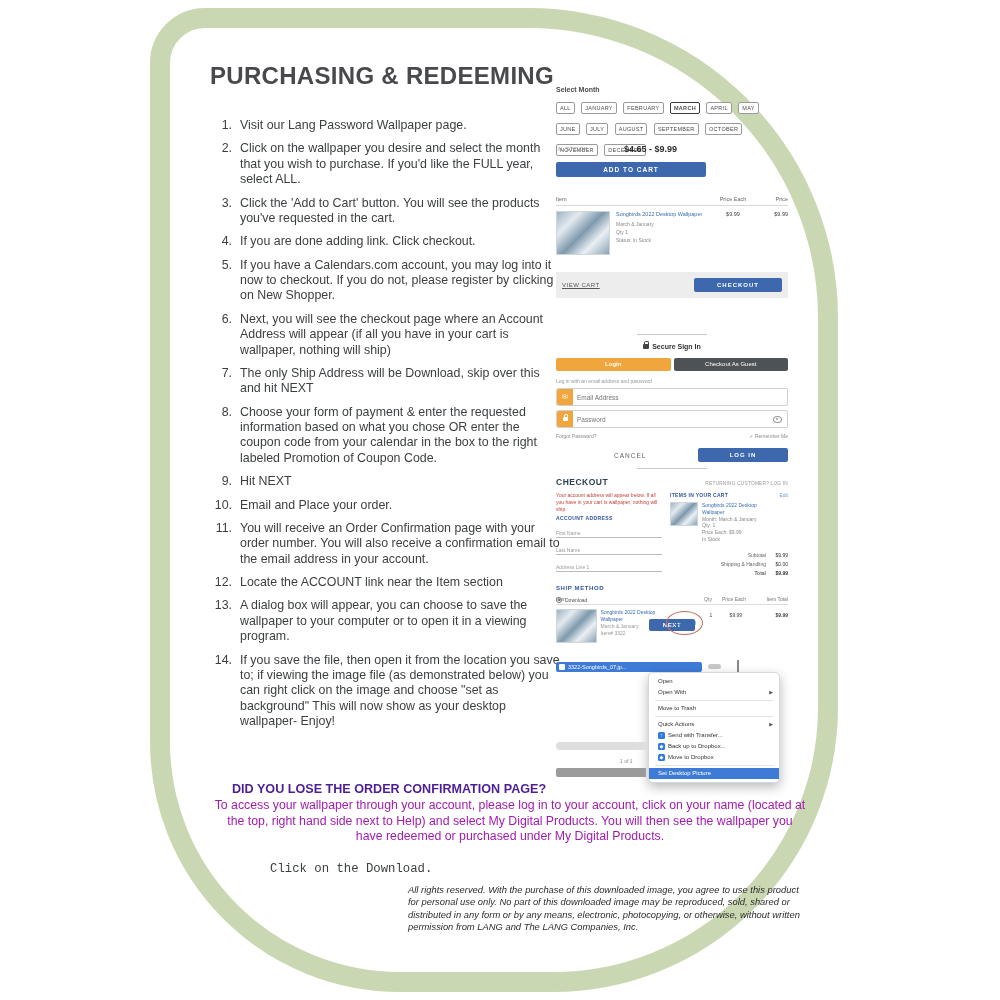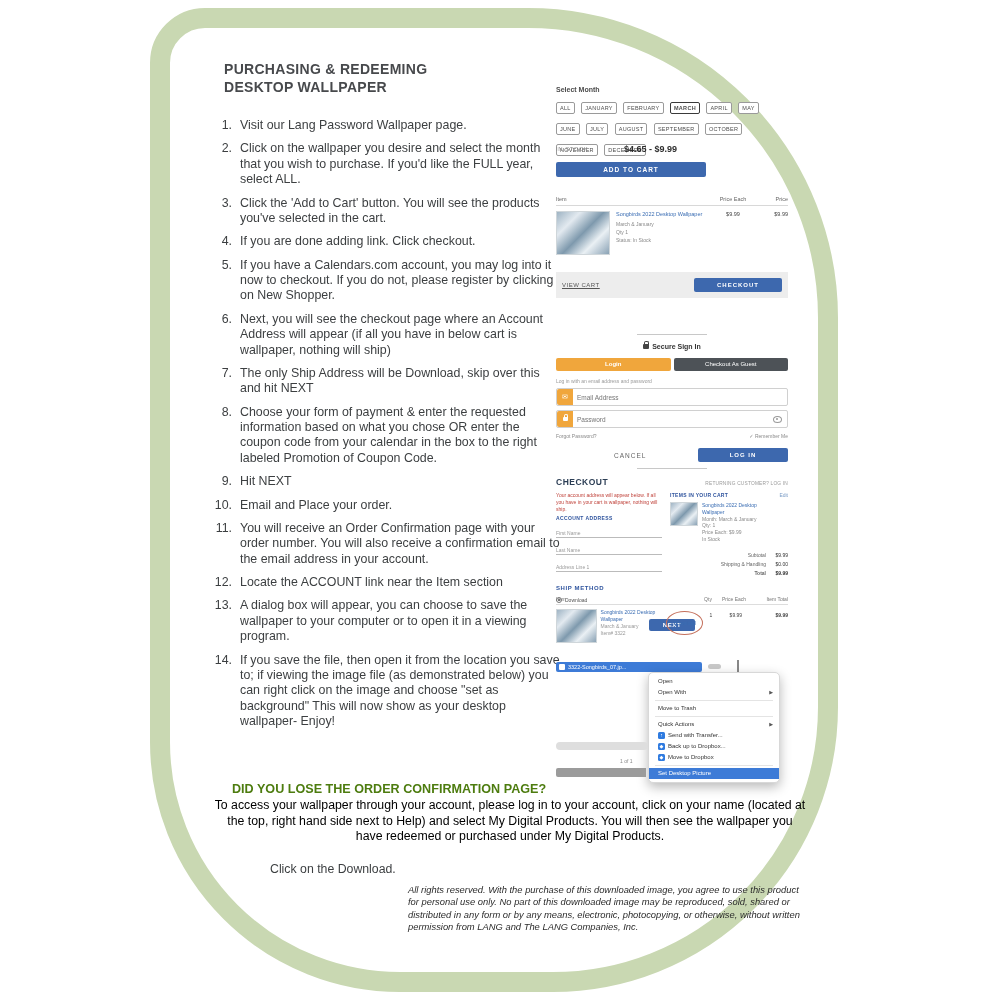--- a/index.html
+++ b/index.html
@@ -1,26 +1,26 @@
 <!DOCTYPE html>
 <html><head>
 <meta charset="utf-8">
 <style>
   html,body{margin:0;padding:0;}
   body{width:1000px;height:1000px;background:#ffffff;font-family:"Liberation Sans",sans-serif;position:relative;overflow:hidden;}
   .frame{position:absolute;left:150px;top:8px;width:688px;height:984px;border:20px solid #c9d8b2;border-radius:55px 310px 285px 250px;background:#ffffff;box-sizing:border-box;}
 
   
-  .title{position:absolute;left:210px;top:60px;font-size:14px;font-weight:700;color:#47494c;line-height:1.3;letter-spacing:.3px;margin-left:14px;}
+  .title{position:absolute;left:210px;top:60px;font-size:24px;font-weight:700;color:#47494c;line-height:1.3;letter-spacing:.3px;}
   ol.steps{position:absolute;left:210px;top:118px;width:350px;margin:0;padding:0;list-style:none;counter-reset:st;}
   ol.steps li{position:relative;counter-increment:st;margin-bottom:8px;padding-left:30px;font-size:12.4px;line-height:1.24;color:#3c3f41;}
   ol.steps li::before{content:counter(st) ".";position:absolute;left:0;width:22px;text-align:right;font-weight:400;}
-  .lost-head{position:absolute;left:232px;top:782px;font-size:12.6px;font-weight:700;color:#4d7c0f;}
-  .lost-body{position:absolute;left:213px;top:798px;width:594px;text-align:center;font-size:12.3px;line-height:1.27;color:#000000;}
-  .lost-cta{position:absolute;left:270px;top:862px;font-size:12.3px;color:#3c3f41;}
+  .lost-head{position:absolute;left:232px;top:782px;font-size:12.6px;font-weight:700;color:#4c1d95;}
+  .lost-body{position:absolute;left:213px;top:798px;width:594px;text-align:center;font-size:12.3px;line-height:1.27;color:#a21caf;}
+  .lost-cta{position:absolute;left:270px;top:862px;font-size:12.3px;color:#3c3f41;font-family:Liberation Mono, monospace;}
   .legal{position:absolute;left:408px;top:884px;width:394px;font-size:9.4px;font-style:italic;line-height:1.32;color:#2b2b2b;}
 
   
   .rc{position:absolute;left:556px;top:84px;width:232px;}
   .blk{position:absolute;left:0;width:232px;}
   .divline{position:absolute;left:81px;width:70px;height:1px;background:#c8c8c8;}
 
   
   .b-months{top:2px;}
   .sm-label{font-size:7px;font-weight:700;color:#4a4a4a;}
@@ -149,30 +149,29 @@
   .fstatus{position:absolute;left:64px;top:102px;font-size:5px;color:#8a8a8a;}
   .graybar2{position:absolute;left:0;top:112px;width:90px;height:9px;background:#9b9b9b;border-radius:2px 0 0 2px;}
 </style>
 </head>
 <body>
 
 <div class="frame"></div>
 
 <div class="title">
   <div>PURCHASING &amp; REDEEMING</div>
-  <div>DESKTOP WALLPAPER</div>
 </div>
 
 <ol class="steps">
   <li>Visit our Lang Password Wallpaper page.</li>
   <li>Click on the wallpaper you desire and select the month that you wish to purchase. If you'd like the FULL year, select ALL.</li>
-  <li>Click the 'Add to Cart' button. You will see the products you've selected in the cart.</li>
+  <li>Click the 'Add to Cart' button. You will see the products you've requested in the cart.</li>
   <li>If you are done adding link. Click checkout.</li>
   <li>If you have a Calendars.com account, you may log into it now to checkout. If you do not, please register by clicking on New Shopper.</li>
-  <li>Next, you will see the checkout page where an Account Address will appear (if all you have in below cart is wallpaper, nothing will ship)</li>
+  <li>Next, you will see the checkout page where an Account Address will appear (if all you have in your cart is wallpaper, nothing will ship)</li>
   <li>The only Ship Address will be Download, skip over this and hit NEXT</li>
   <li>Choose your form of payment &amp; enter the requested information based on what you chose OR enter the coupon code from your calendar in the box to the right labeled Promotion of Coupon Code.</li>
   <li>Hit NEXT</li>
   <li>Email and Place your order.</li>
   <li>You will receive an Order Confirmation page with your order number. You will also receive a confirmation email to the email address in your account.</li>
   <li>Locate the ACCOUNT link near the Item section</li>
   <li>A dialog box will appear, you can choose to save the wallpaper to your computer or to open it in a viewing program.</li>
   <li>If you save the file, then open it from the location you save to; if viewing the image file (as demonstrated below) you can right click on the image and choose "set as background" This will now show as your desktop wallpaper- Enjoy!</li>
 </ol>
 

